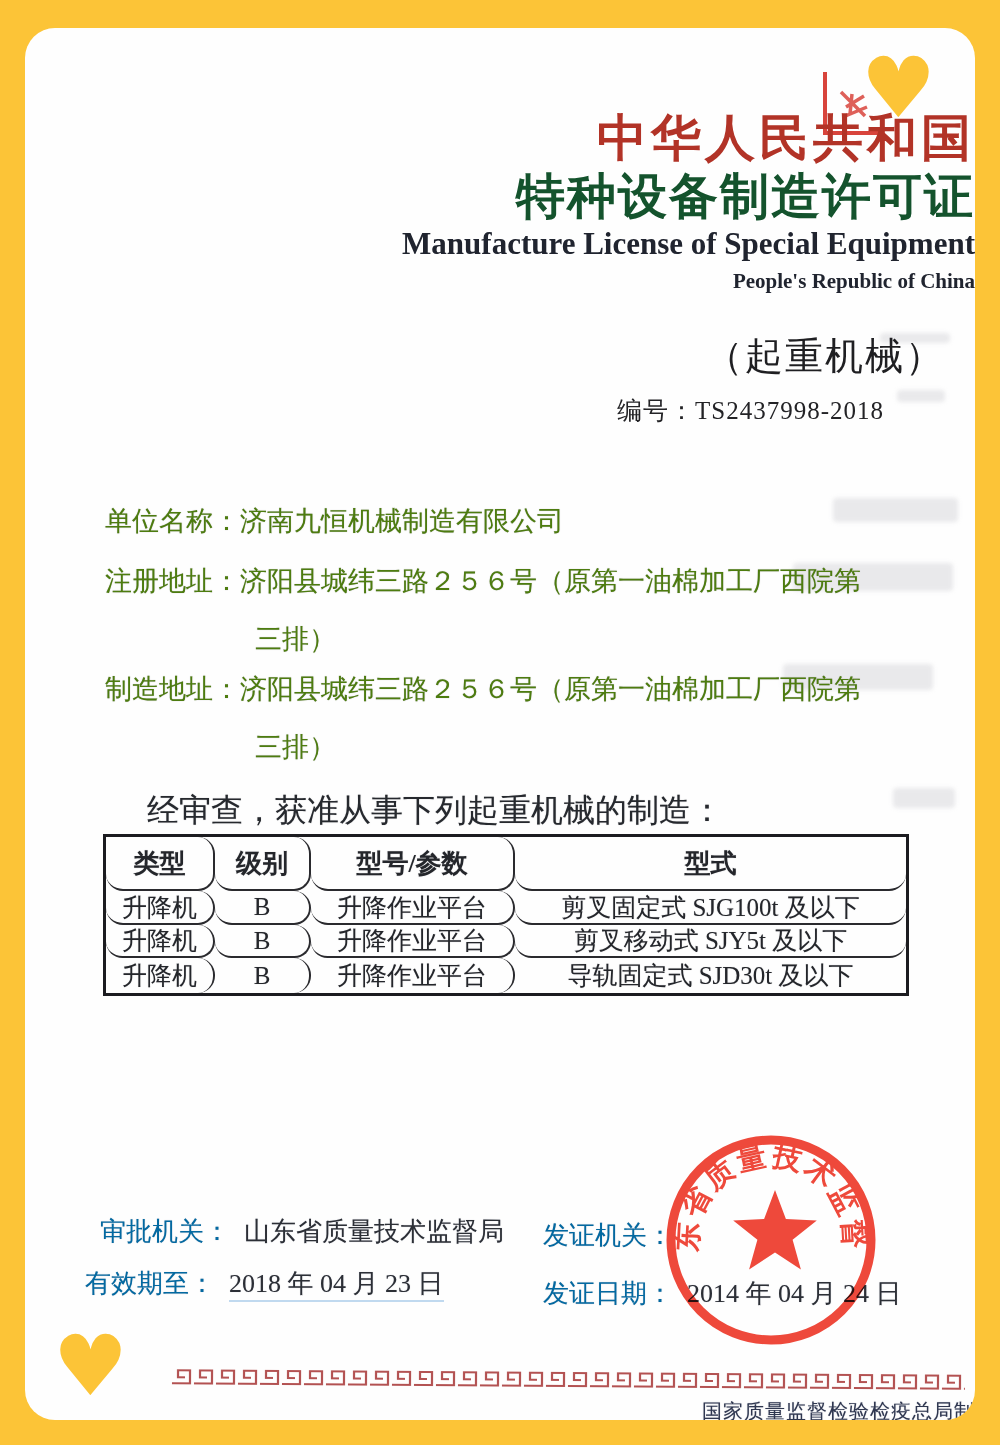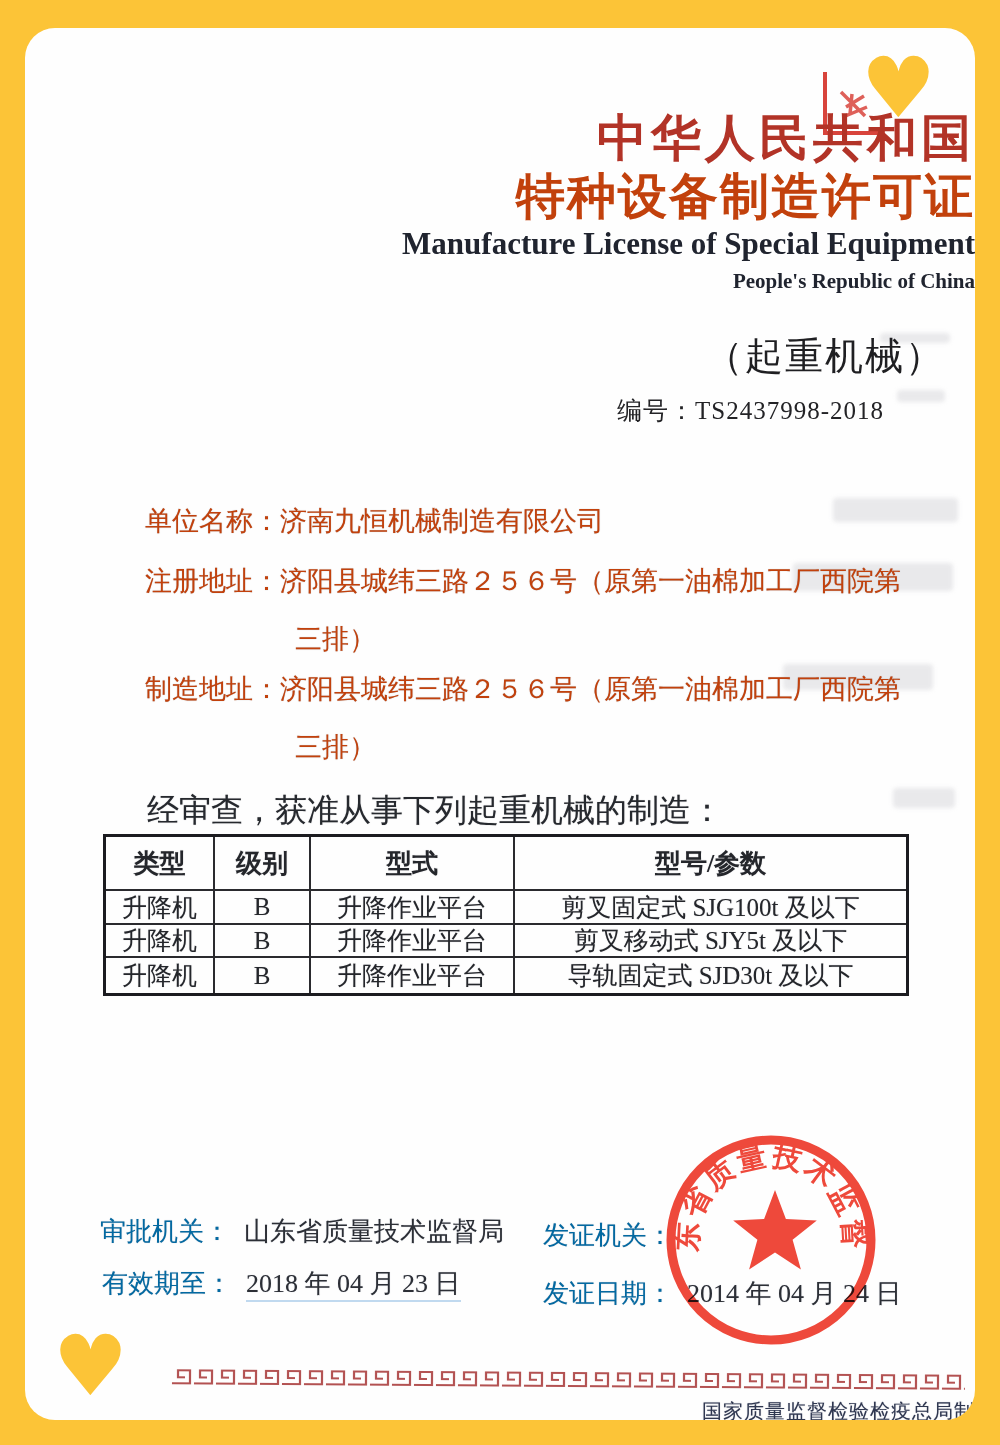--- a/index.html
+++ b/index.html
@@ -9,55 +9,55 @@
     font-family:"Liberation Serif",serif;
   }
   .card{
     position:absolute;left:25px;top:28px;width:950px;height:1392px;
     background:#fefefe;border-radius:30px;overflow:hidden;
   }
   .abs{position:absolute;}
   .ctr{width:100%;text-align:right;}
   
   .t-cn1{top:77px;font-size:50px;font-weight:700;letter-spacing:4px;color:#b23327;}
-  .t-cn2{top:136px;font-size:49px;font-weight:700;letter-spacing:2px;color:#c2410c;}
+  .t-cn2{top:136px;font-size:49px;font-weight:700;letter-spacing:2px;color:#14532d;}
   .t-en1{top:198px;font-size:31px;font-weight:700;color:#20242f;}
   .t-en2{top:241px;font-size:21px;font-weight:700;color:#20242f;}
   .subtitle{top:303px;font-size:38px;letter-spacing:2px;color:#1f1f22;transform:translateX(-30px);}
   .serial{top:366px;left:592px;font-size:25px;letter-spacing:1px;color:#232326;font-family:Liberation Serif, serif;}
   
-  .frow{font-size:27px;color:#c2410c;text-shadow:0 0 1px rgba(40,40,50,.35);white-space:nowrap;margin-left:40px;}
+  .frow{font-size:27px;color:#4d7c0f;text-shadow:0 0 1px rgba(40,40,50,.35);white-space:nowrap;}
   .row-company{top:475px;left:80px;}
   .row-reg{top:535px;left:80px;}
   .row-reg2{top:593px;left:230px;}
   .row-mfg{top:643px;left:80px;}
   .row-mfg2{top:701px;left:230px;}
   .note{top:761px;left:122px;font-size:32px;color:#26292e;text-shadow:0 0 1px rgba(40,40,50,.35);}
   
   .cert-table{
     left:78px;top:806px;display:grid;
     grid-template-columns:109px 96px 204px 391px;
     grid-template-rows:54px 34px 33px 35px;
     border:3px solid #1c1c20;font-size:25px;color:#24262b;
     text-shadow:0 0 1px rgba(40,40,50,.3);
   }
   .cert-table .cell{
     border-right:2px solid #2a2a2e;border-bottom:2px solid #2a2a2e;
-    display:flex;align-items:center;justify-content:center;white-space:nowrap;
+    display:flex;align-items:center;justify-content:center;white-space:nowrap;border-radius:17px;
   }
   .cert-table .cell:nth-child(4n){border-right:none;}
   .cert-table .cell:nth-last-child(-n+4){border-bottom:none;}
   .cert-table .head{font-size:26px;font-weight:600;}
   
   .flabel{color:#0369a1;}
   .fval{color:#2c2f36;margin-left:14px;}
   .foot{font-size:26px;white-space:nowrap;text-shadow:0 0 1px rgba(50,60,90,.3);}
   .row-approve{top:1186px;left:75px;}
   .row-issueorg{top:1190px;left:518px;}
-  .row-valid{top:1238px;left:77px;}
+  .row-valid{top:1238px;left:60px;}
   .row-issuedate{top:1248px;left:518px;}
   .dateval{border-bottom:2px solid rgba(140,185,225,.55);padding-bottom:2px;}
   
   .seal{left:631px;top:1097px;mix-blend-mode:multiply;opacity:.93;}
   .seal text{font-family:"Liberation Serif",serif;}
   
   .meander{left:146px;top:1342px;transform:rotate(.4deg);}
   .print-note{top:1370px;font-size:20px;letter-spacing:1px;color:#2f3750;text-shadow:0 0 1px rgba(40,50,80,.4);}
   
   .heart{color:#fcc437;font-family:"DejaVu Sans",sans-serif;font-size:84px;line-height:1;}
@@ -102,22 +102,22 @@
     <div class="abs frow row-reg2">三排）</div>
     <div class="abs frow row-mfg">
       <span>制造地址：</span><span>济阳县城纬三路２５６号（原第一油棉加工厂西院第</span>
     </div>
     <div class="abs frow row-mfg2">三排）</div>
     <div class="abs note">经审查，获准从事下列起重机械的制造：</div>
 
     <div class="abs cert-table">
       <div class="cell head">类型</div>
       <div class="cell head">级别</div>
+      <div class="cell head">型号/参数</div>
       <div class="cell head">型式</div>
-      <div class="cell head">型号/参数</div>
 
       <div class="cell">升降机</div>
       <div class="cell">B</div>
       <div class="cell">升降作业平台</div>
       <div class="cell">剪叉固定式 SJG100t 及以下</div>
 
       <div class="cell">升降机</div>
       <div class="cell">B</div>
       <div class="cell">升降作业平台</div>
       <div class="cell">剪叉移动式 SJY5t 及以下</div>

